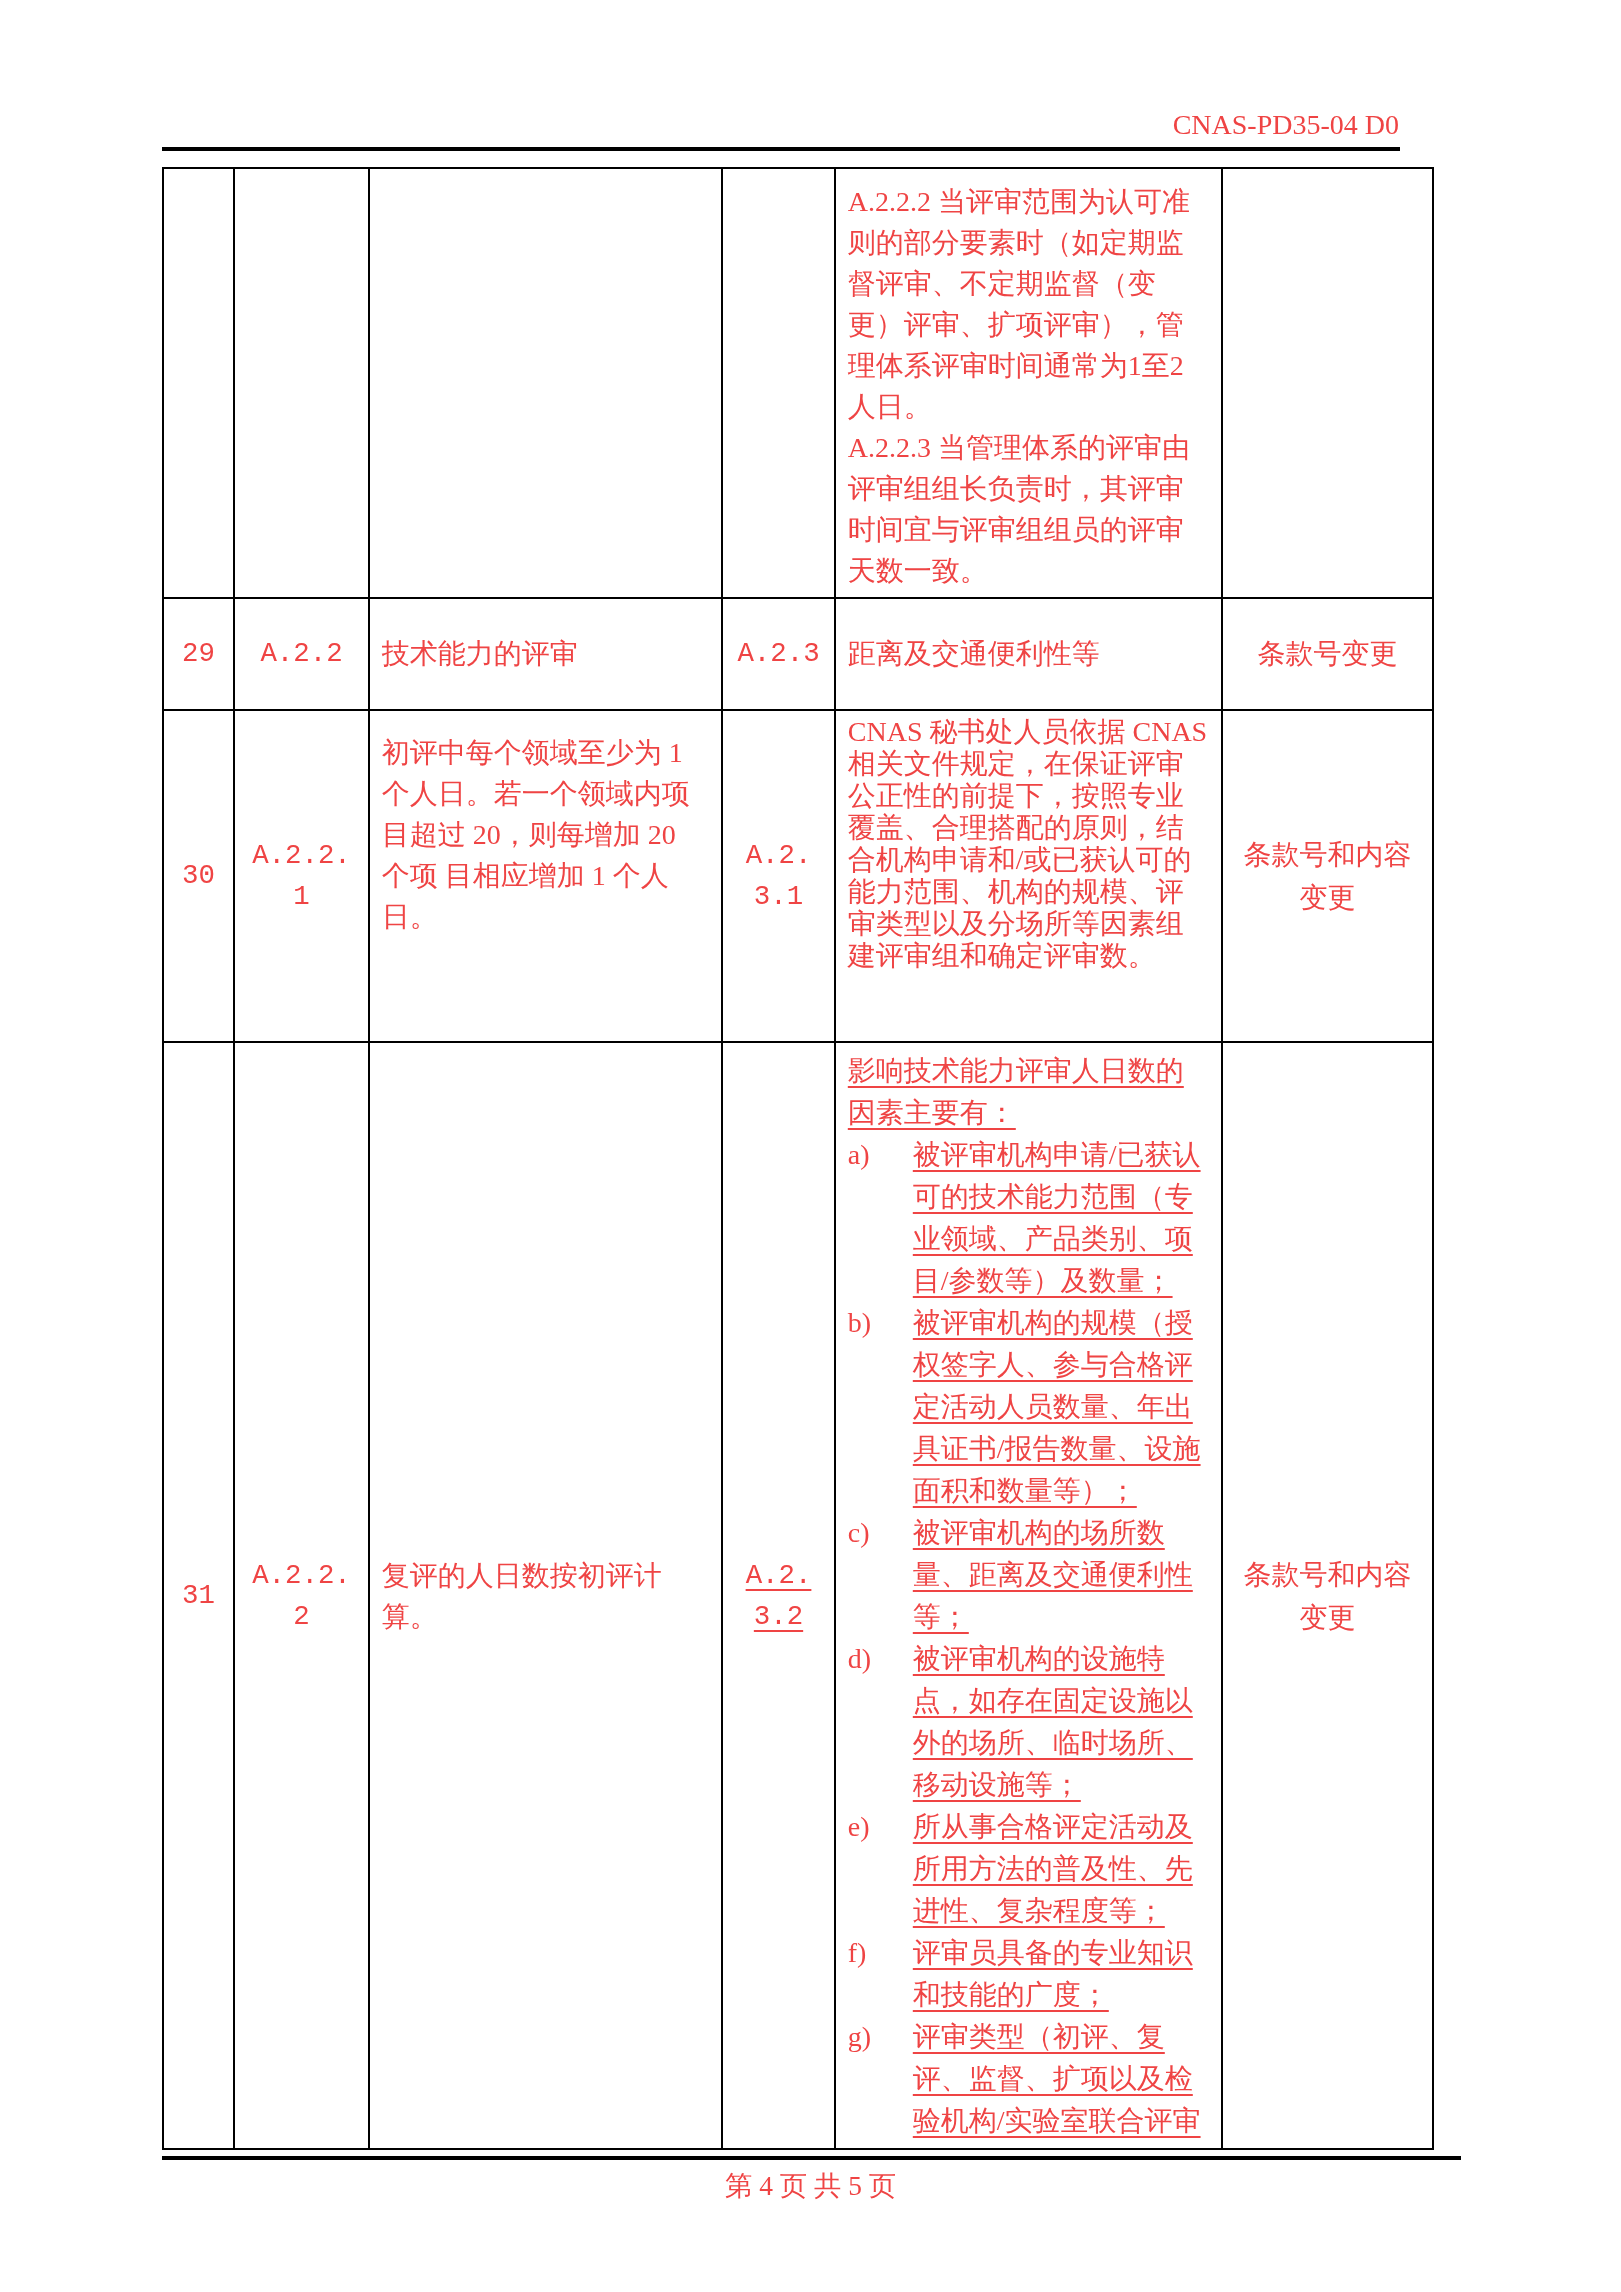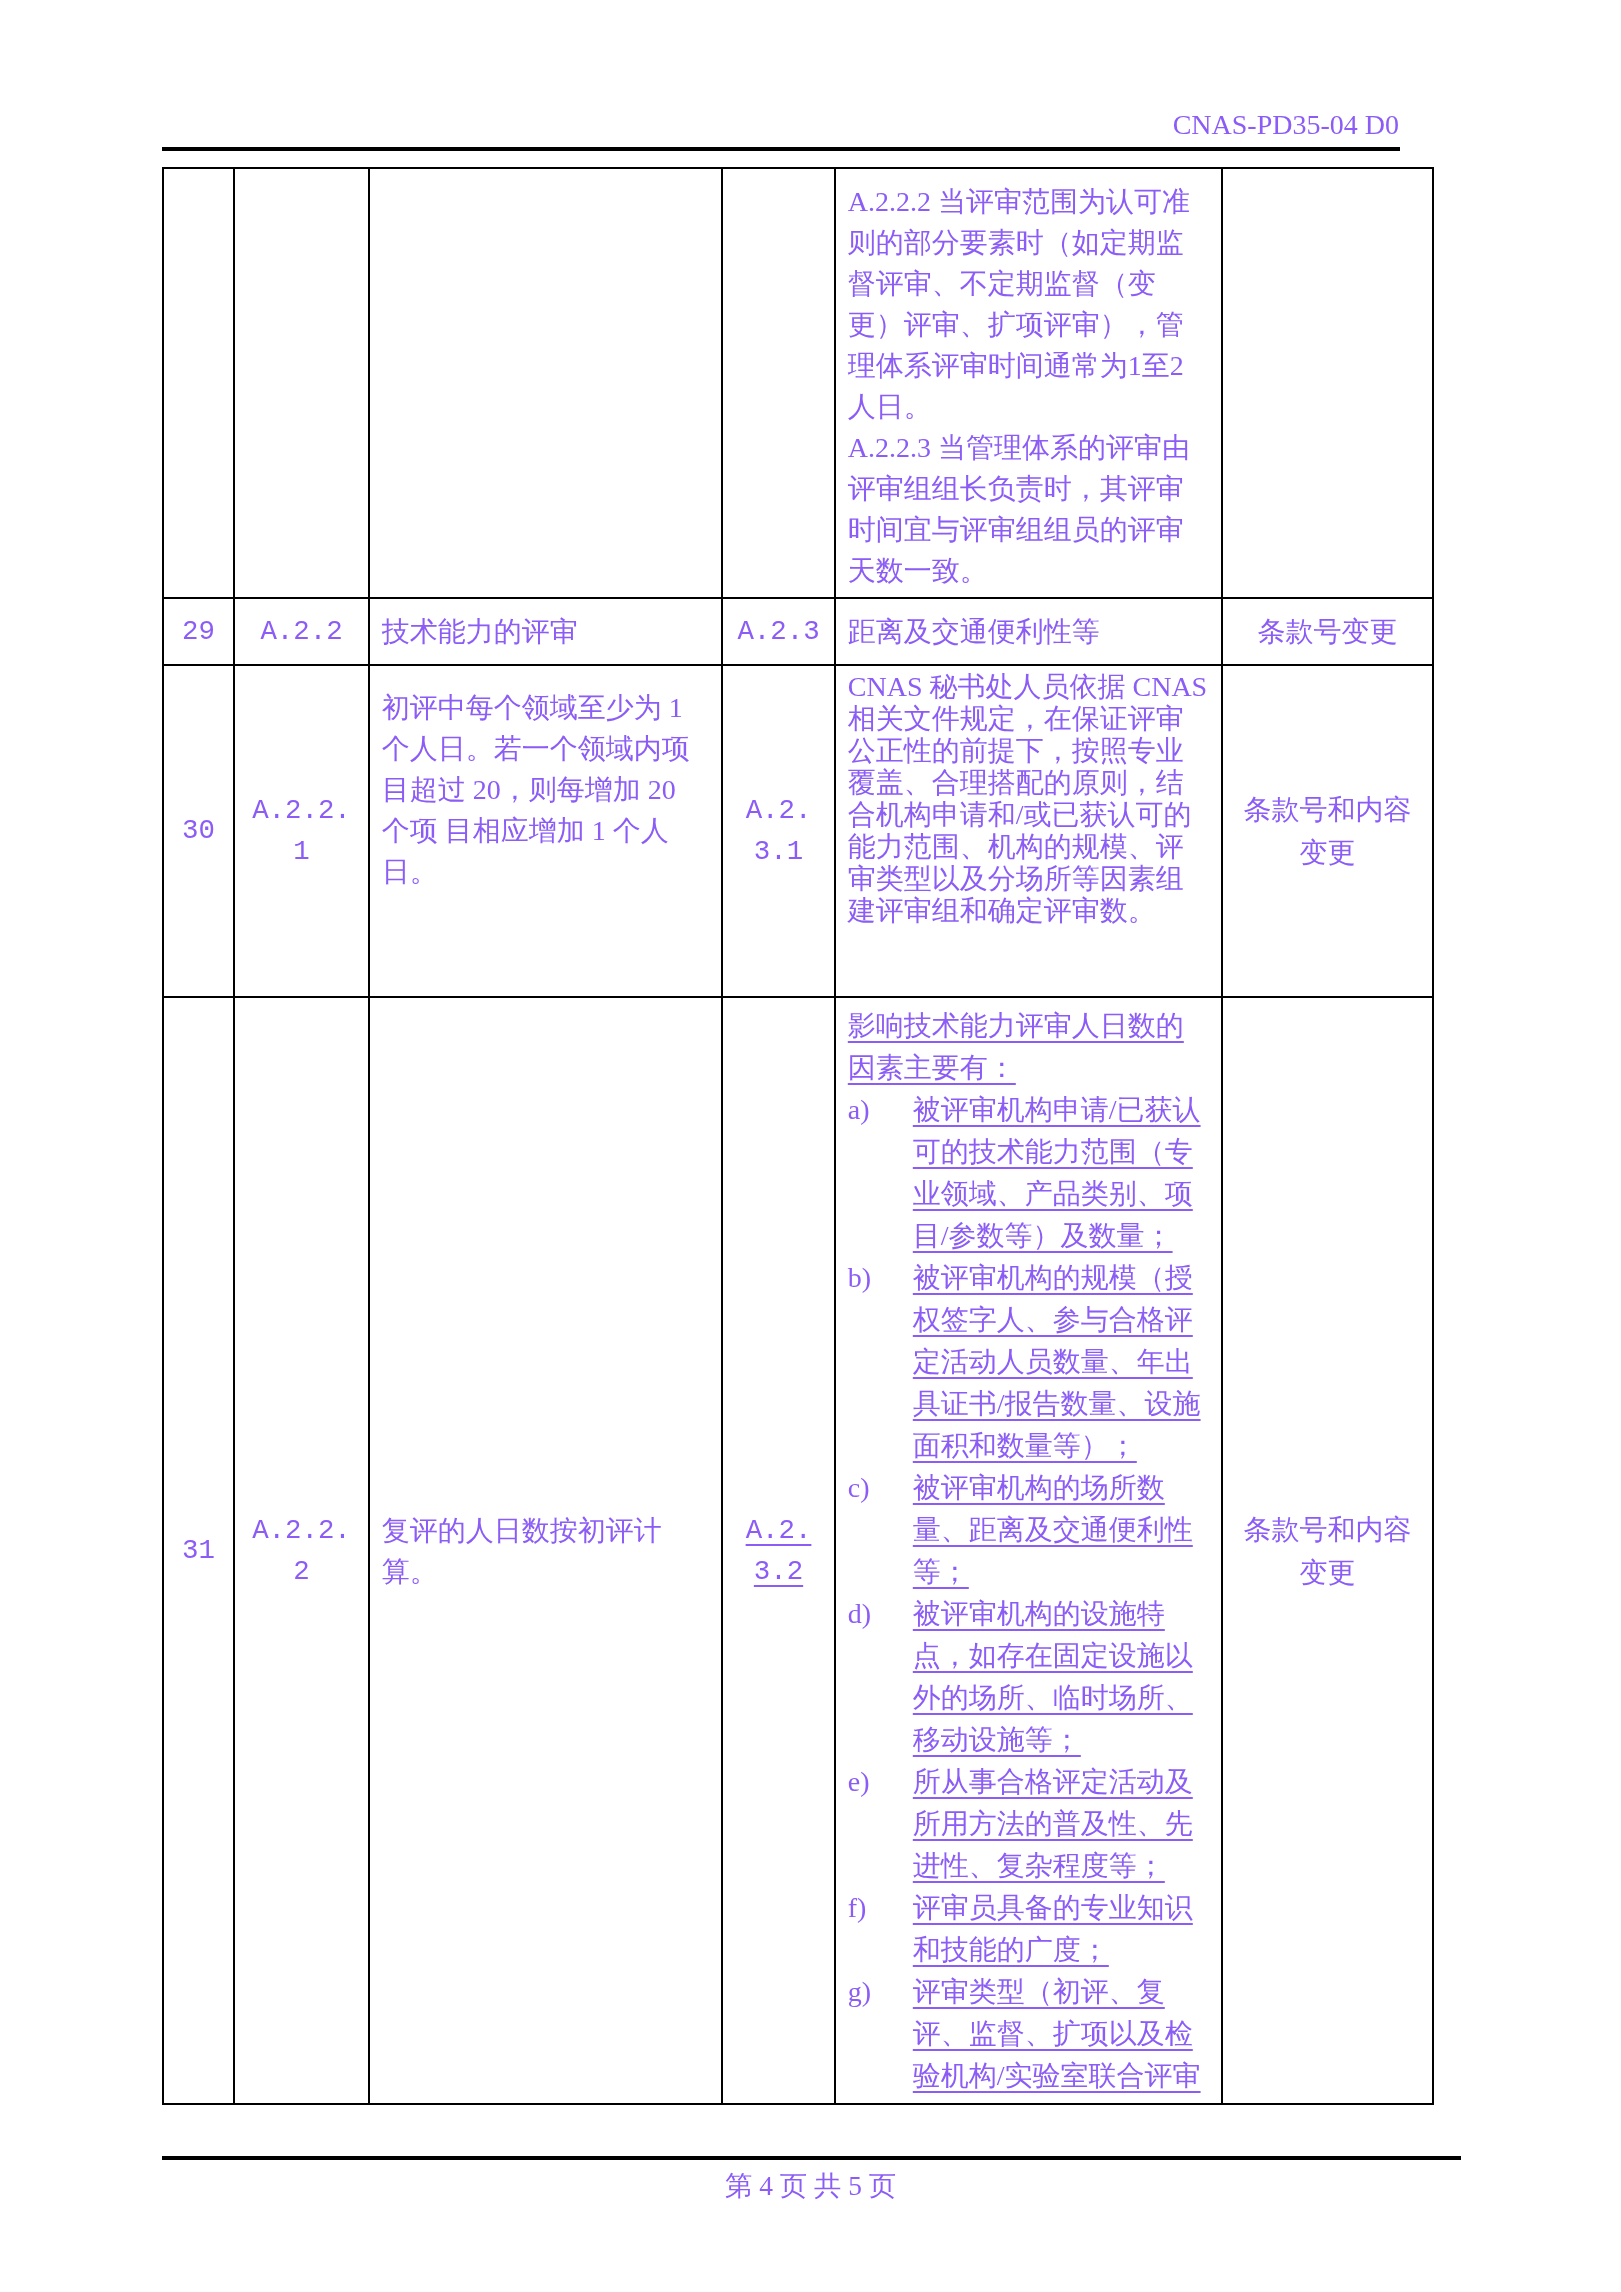--- a/index.html
+++ b/index.html
@@ -1,21 +1,21 @@
 <!DOCTYPE html>
 <html><head>
 <meta charset="utf-8">
 <style>
   html,body{margin:0;padding:0;background:#e8e8e8;}
   .page{
     position:relative;
     width:1621px;height:2293px;
     background:#ffffff;
     font-family:"Liberation Serif", serif;
-    color:#8b5cf6;
+    color:#ef4444;
     overflow:hidden;
   }
   .doc-number{
     position:absolute;top:110px;right:222px;
     font-size:28px;line-height:29px;
     font-family:"Liberation Serif", serif;
   }
   .header-rule{
     position:absolute;left:162px;top:147px;
     width:1238px;height:3.9px;background:#000;
@@ -29,21 +29,21 @@
     border:2px solid #000;
     border-top-width:2.9px;border-bottom-width:2.9px;
     padding:5.9px 11.8px;
     vertical-align:middle;
     font-size:28px;line-height:41px;
     word-break:break-all;
     overflow:hidden;
   }
   .doc-table{border:2.9px solid #000;}
   tr.r0{height:429px;}
-  tr.r1{height:67px;}
+  tr.r1{height:112px;}
   tr.r2{height:332px;}
   tr.r3{height:1104px;}
   td.c-no{ text-align:center; font-family:"Liberation Mono", monospace; font-size:27.4px;}
   td.c-clause{ text-align:center; font-family:"Liberation Mono", monospace; font-size:27.4px;}
   td.c-newclause{ text-align:center; font-family:"Liberation Mono", monospace; font-size:27.4px; padding:5.9px 7.8px;}
   td.c-change{ text-align:center; line-height:43px;}
   td.v-top{vertical-align:top;}
   td.pad-mid{padding-top:21.6px;vertical-align:top;}
   .cellp{margin:0;}
   .u{text-decoration:underline;text-underline-offset:5.9px;text-decoration-thickness:2px;}

